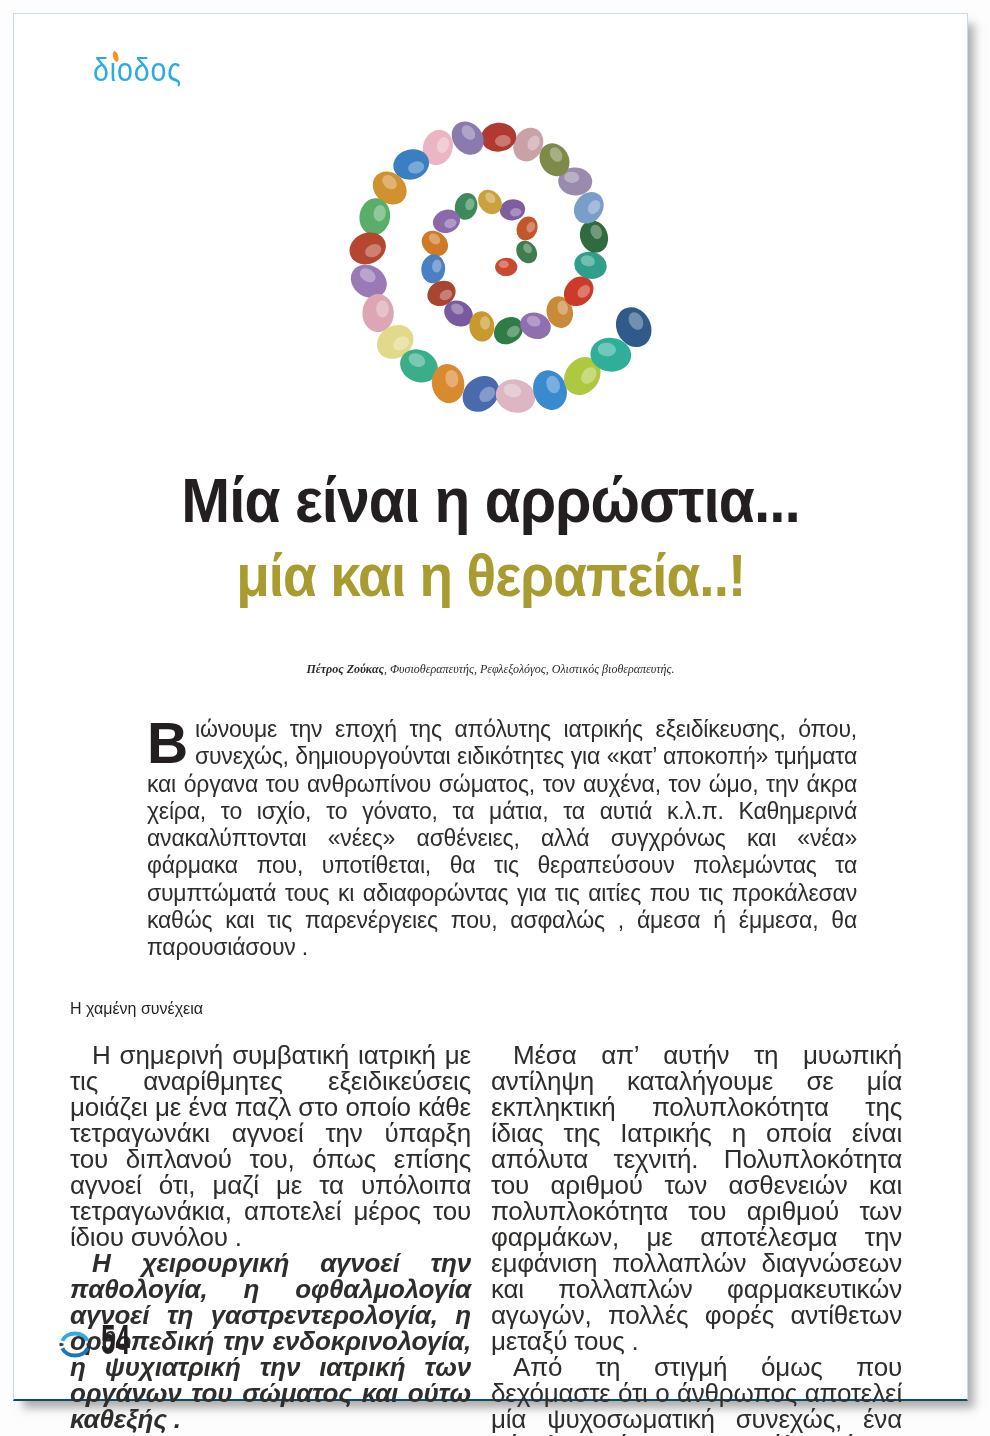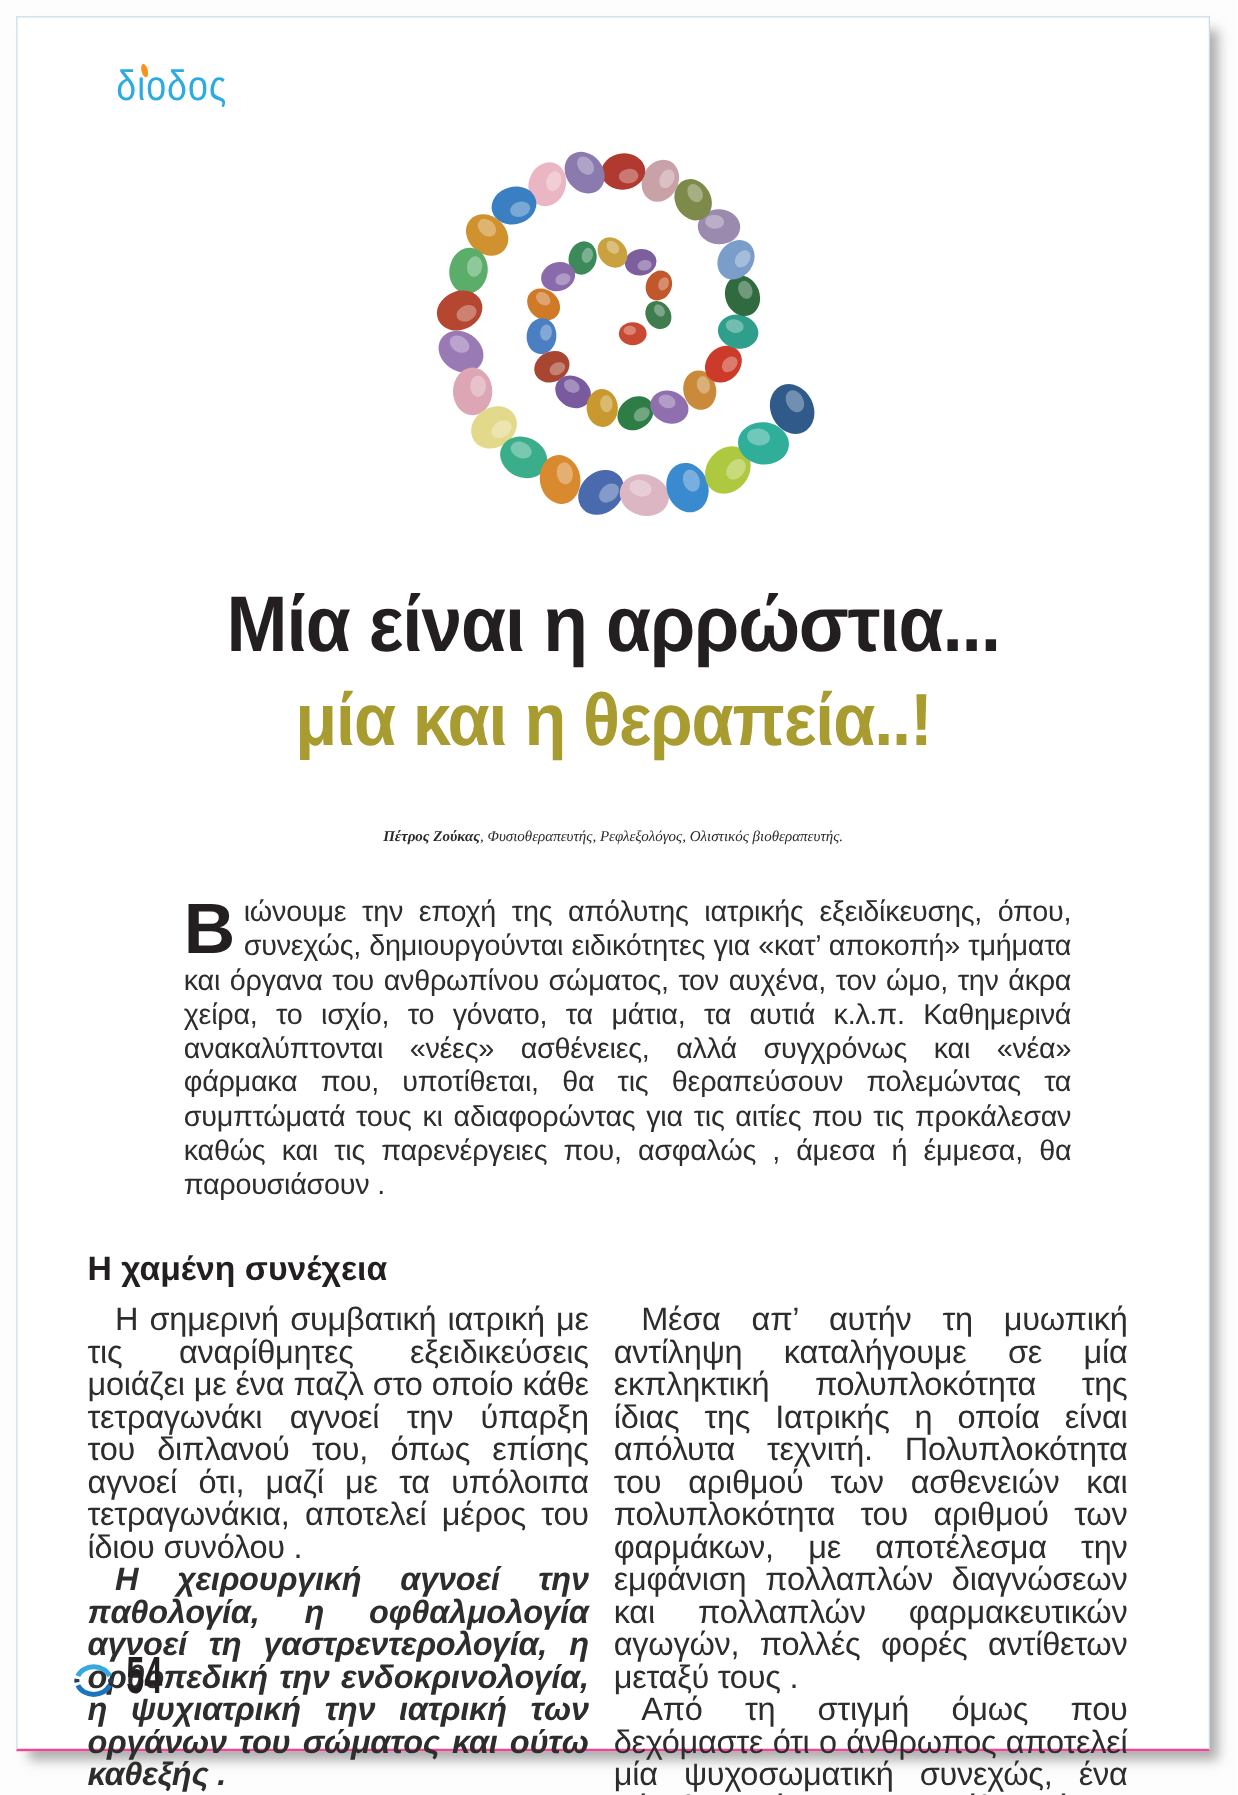--- a/index.html
+++ b/index.html
@@ -9,21 +9,21 @@
     font-family: "Liberation Sans", sans-serif;
     overflow: hidden;
   }
   .canvas { position: relative; width: 990px; height: 1436px; }
 
   .page {
     position: absolute; left: 13px; top: 13px;
     width: 953px; height: 1385px;
     background: #ffffff;
     border: 1px solid var(--page-border, #c9dbe9);
-    border-bottom: 2px solid #ec4899;
+    border-bottom: 2px solid #0c4a6e;
     box-shadow: 8px 9px 9px -2px rgba(105,105,105,0.55);
   }
 
   
   .logo {
     position: absolute; left: 79px; top: 36px;
     font-size: 34px; color: var(--logo-blue, #2aabe2);
     transform: scaleX(0.84); transform-origin: left top;
     letter-spacing: 1px; white-space: nowrap;
   }
@@ -66,21 +66,21 @@
     color: var(--body-ink, #2e2d2c); letter-spacing: -0.2px;
   }
   .dropcap {
     float: left; font-size: 57px; line-height: 50px;
     font-weight: bold; padding: 2px 7px 0 0; color: var(--ink, #231f20);
   }
 
   
   .col-head {
     position: absolute; left: 56px; top: 986px;
-    font-size: 27px; font-weight: bold; color: var(--ink, #231f20);
+    font-size: 16px; font-weight: normal; color: var(--ink, #231f20);
     margin: 0;
   }
   .col {
     position: absolute; top: 1028px;
     font-size: 26px; line-height: 26px; text-align: justify;
     color: var(--body-ink, #2e2d2c); letter-spacing: -0.2px;
   }
   .col-left  { left: 56px;  width: 401px; }
   .col-right { left: 477px; width: 411px; }
   .col p { margin: 0; text-indent: 22px; }

